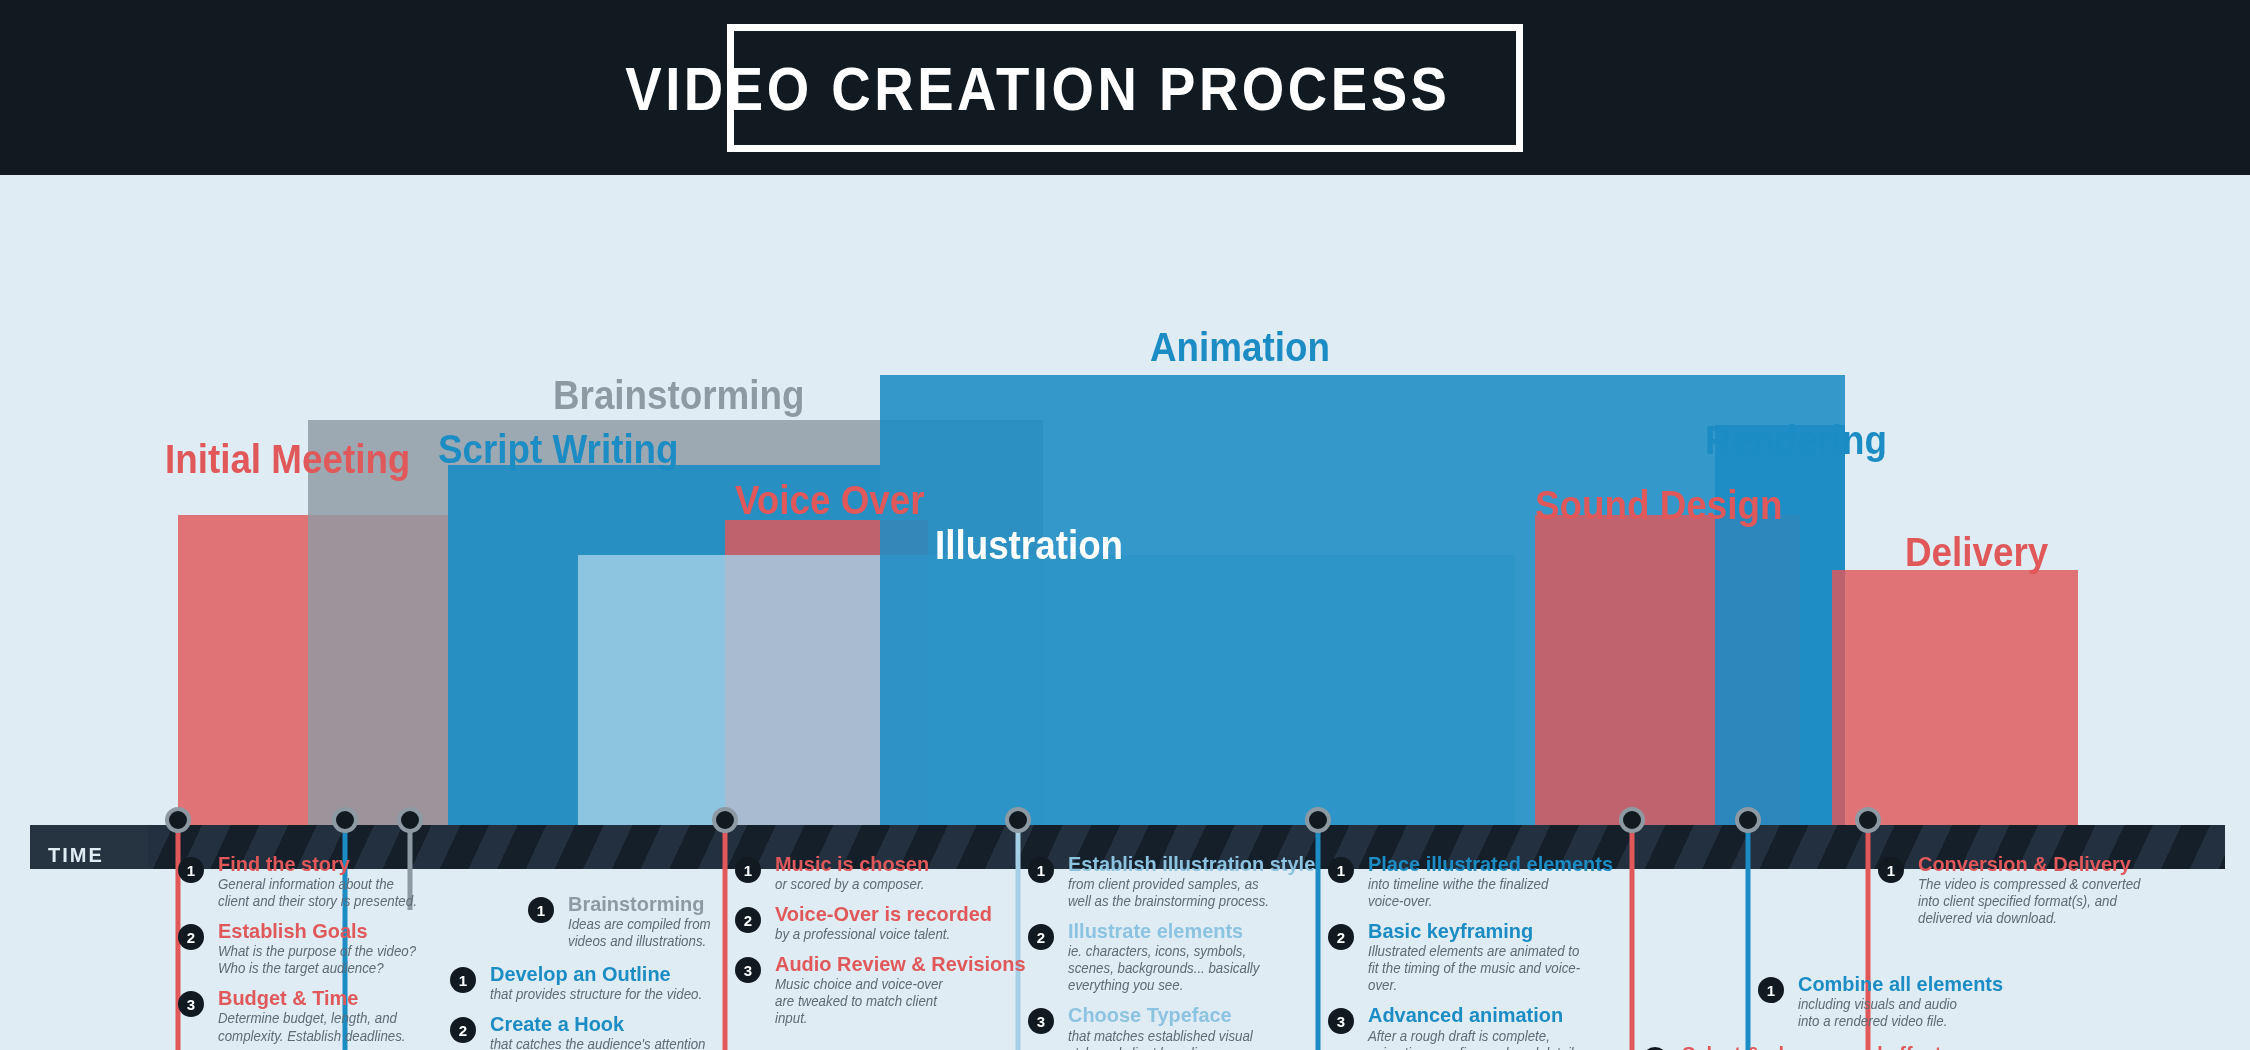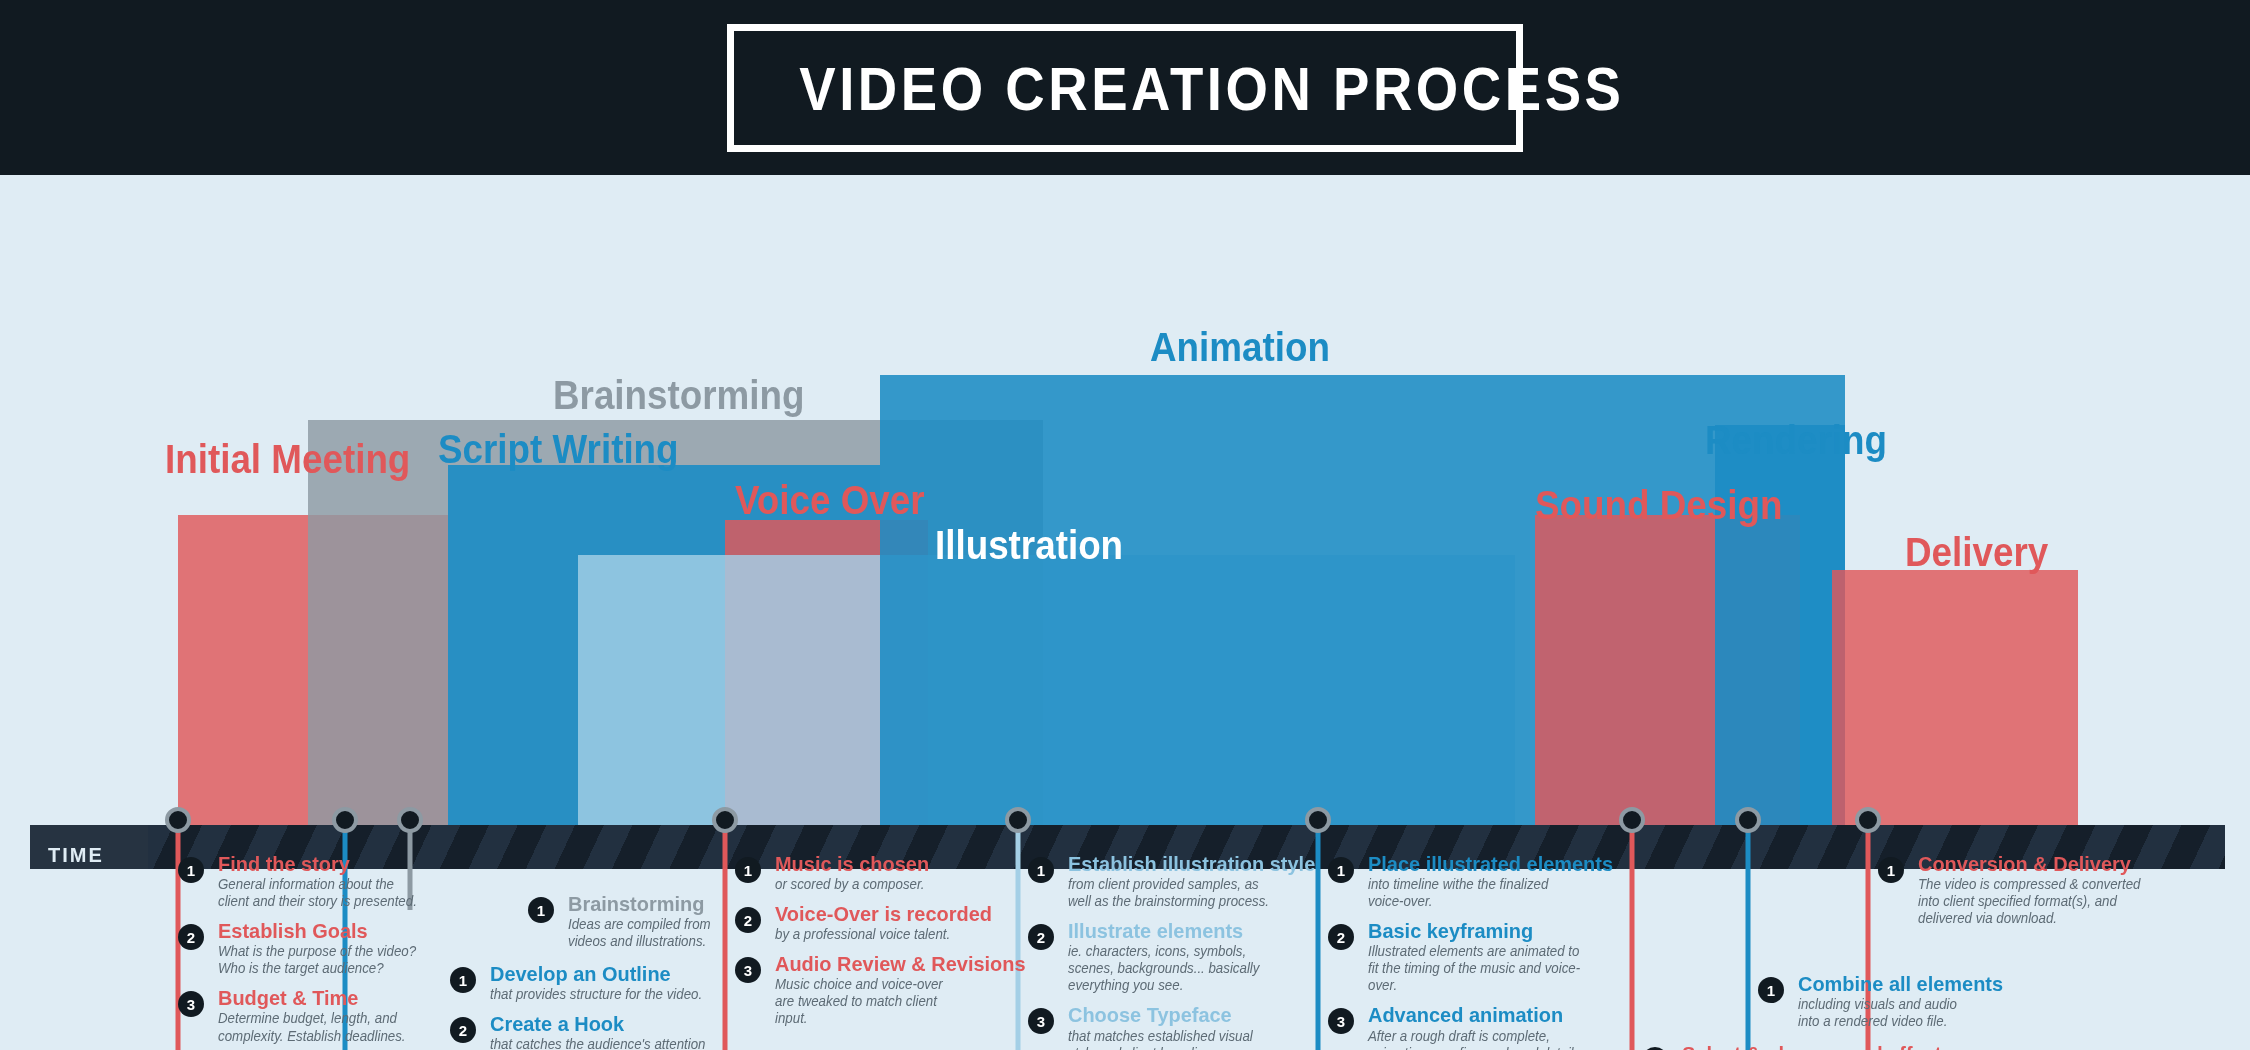--- a/index.html
+++ b/index.html
@@ -16,21 +16,21 @@
     position:absolute; left:0; top:0; width:2250px; height:175px;
     background:#111a21;
   }
   #title-frame {
     position:absolute; left:727px; top:24px; width:796px; height:128px;
     border:7px solid #ffffff;
   }
   #title-inner {
     position:absolute; left:9px; top:9px; right:9px; bottom:9px;
     background:#111a21;
-    display:flex; align-items:center; justify-content:flex-start;
+    display:flex; align-items:center; justify-content:flex-end;
   }
   #title-text {
     color:#ffffff;
     font-size:62px;
     font-weight:bold;
     letter-spacing:4px;
     font-family:"Liberation Sans Narrow","Liberation Sans",sans-serif;
     transform:scaleX(0.88);
     white-space:nowrap;
   }

